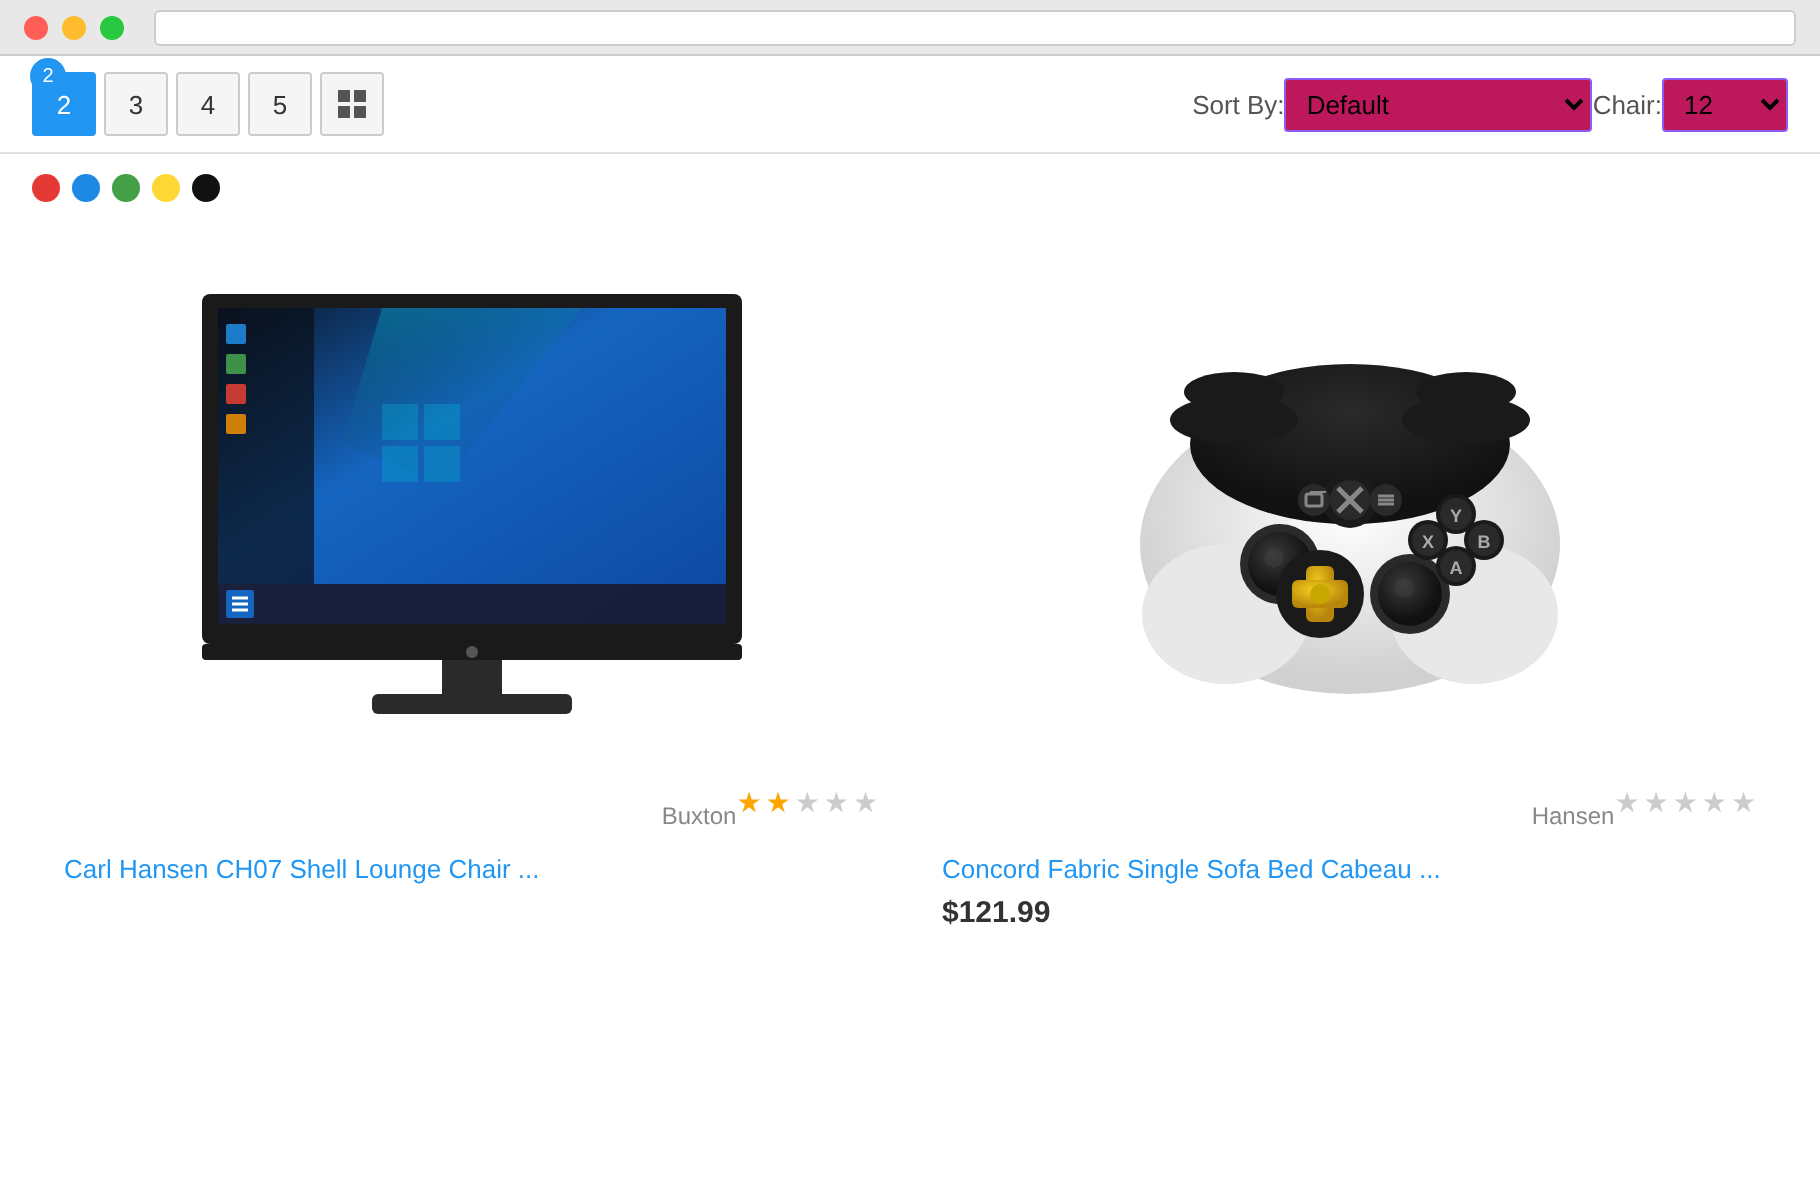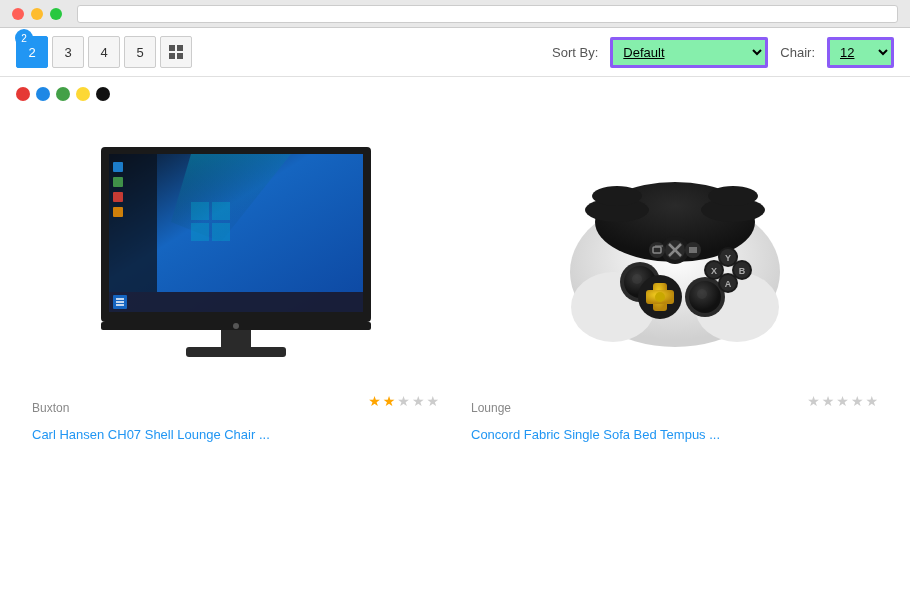--- a/index.html
+++ b/index.html
@@ -79,37 +79,35 @@
       width: 14px; height: 14px;
     }
     .grid-icon span {
       background: #555;
       display: block;
     }
     .sort-show {
       margin-left: auto;
       display: flex;
       align-items: center;
-      gap: 12px;
       font-size: 13px;
       color: #555;
     }
     .sort-label, .show-label {
       font-size: 13px;
       color: #555;
     }
     select.sort-select, select.show-select {
-      border: 3px solid #8b5cf6;
+      border: 1px solid #8b5cf6;
       border-radius: 2px;
       padding: 4px 20px 4px 6px;
       font-size: 13px;
-      background: #86efac;
+      background: #be185d;
       appearance: auto;
       cursor: pointer;
-      text-decoration: underline;
     }
 
     
     .color-filters {
       display: flex;
       align-items: center;
       gap: 6px;
       padding: 10px 16px;
     }
     .color-dot {
@@ -192,21 +190,21 @@
     .price-single {
       font-size: 15px;
       color: #333;
       font-weight: bold;
     }
 
     
     .product-meta {
       display: flex;
       align-items: flex-start;
-      justify-content: space-between;
+      justify-content: flex-end;
       margin-top: 12px;
     }
 
     .cursor-hand {
       cursor: pointer;
     }
   </style>
 </head>
 <body>
 
@@ -418,25 +416,28 @@
         <circle cx="183" cy="141" r="10" fill="#1a1a1a"></circle>
         <circle cx="183" cy="141" r="8" fill="#2a2a2a"></circle>
         <text x="183" y="145" text-anchor="middle" fill="#aaa" font-size="9" font-weight="bold">A</text>
 
         <ellipse cx="72" cy="54" rx="25" ry="10" fill="#1a1a1a"></ellipse>
 
         <ellipse cx="188" cy="54" rx="25" ry="10" fill="#1a1a1a"></ellipse>
       </svg>
     </div>
     <div class="product-meta">
-      <span class="product-brand">Lounge</span>
+      <span class="product-brand">Hansen</span>
       <div class="product-rating">
         <span class="star">★</span>
         <span class="star">★</span>
         <span class="star">★</span>
         <span class="star">★</span>
         <span class="star">★</span>
       </div>
     </div>
-    <a class="product-title" href="#">Concord Fabric Single Sofa Bed Tempus ...</a>
+    <a class="product-title" href="#">Concord Fabric Single Sofa Bed Cabeau ...</a>
+    <div class="product-price">
+      <span class="price-single">$121.99</span>
+    </div>
   </div>
 
 </div>
 
 </body></html>

